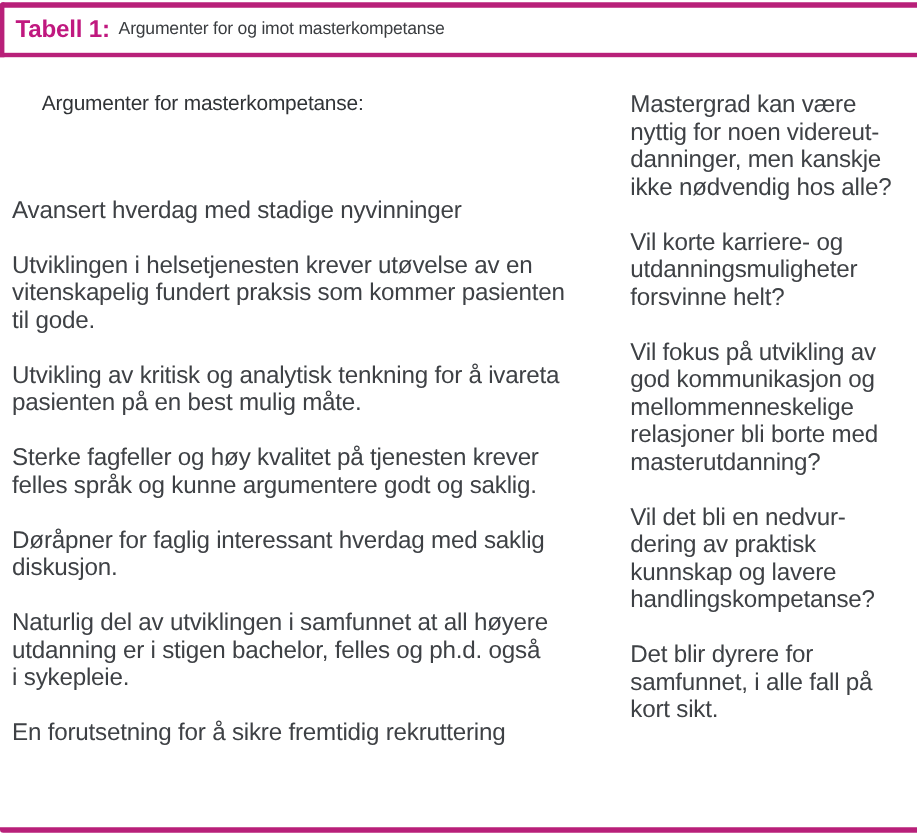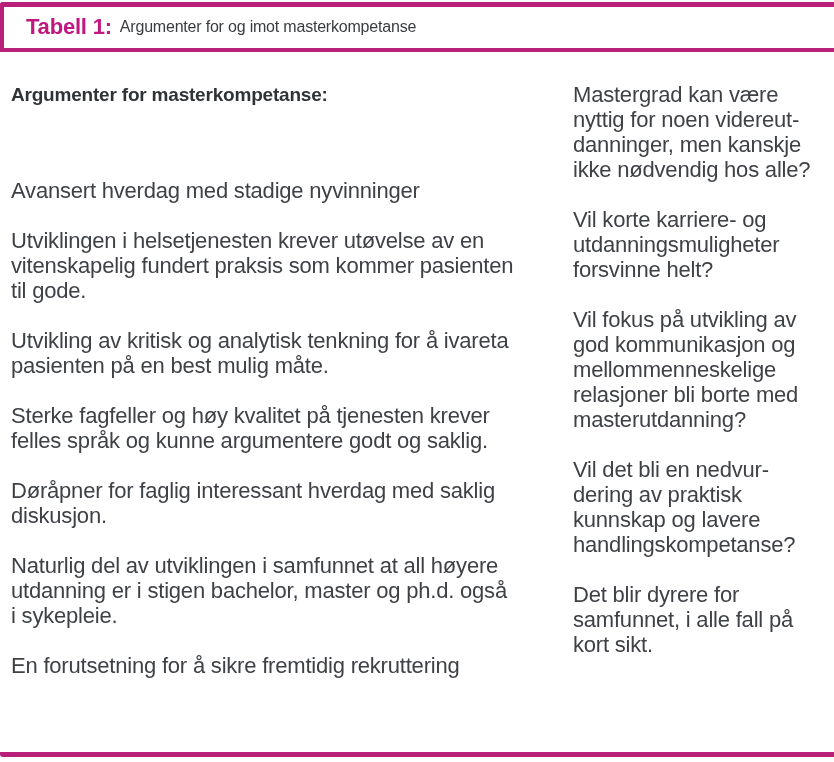--- a/index.html
+++ b/index.html
@@ -39,21 +39,21 @@
     background:var(--accent);
     border-radius:3px 0 0 0;
   }
   
   .caption{
     position:absolute;
     top:6px;left:0;right:0;
     height:41px;
     display:flex;
     align-items:center;
-    padding-left:26px;
+    padding-left:14px;
     white-space:nowrap;
   }
   .caption .label{
     color:var(--accent-text);
     font-weight:bold;
     font-size:22px;
     letter-spacing:-0.2px;
     margin-right:8px;
   }
   .caption .title{
@@ -65,26 +65,27 @@
   .tbody{
     position:absolute;
     top:52px;left:0;right:0;bottom:10px;
     display:grid;
     grid-template-columns:548px auto;
     column-gap:14px;
     padding:30px 14px 0 11px;
   }
   .col-heading{
     min-height:96px;
-    font-weight:bold;
+    font-weight:normal;
     font-size:19px;
     line-height:25px;
     letter-spacing:-0.2px;
     color:var(--heading-text);
     white-space:pre-line;
+    margin-left:27px;
   }
   .col p{
     font-size:22px;
     line-height:25px;
     letter-spacing:-0.2px;
     color:var(--body-text);
     white-space:pre-line;
     margin:0 0 25px 0;
   }
   .col p:last-child{margin-bottom:15px;}
@@ -112,21 +113,21 @@
       <p>Utviklingen i helsetjenesten krever utøvelse av en
 vitenskapelig fundert praksis som kommer pasienten
 til gode.</p>
       <p>Utvikling av kritisk og analytisk tenkning for å ivareta
 pasienten på en best mulig måte.</p>
       <p>Sterke fagfeller og høy kvalitet på tjenesten krever
 felles språk og kunne argumentere godt og saklig.</p>
       <p>Døråpner for faglig interessant hverdag med saklig
 diskusjon.</p>
       <p>Naturlig del av utviklingen i samfunnet at all høyere
-utdanning er i stigen bachelor, master og ph.d. også
+utdanning er i stigen bachelor, felles og ph.d. også
 i sykepleie.</p>
       <p>En forutsetning for å sikre fremtidig rekruttering</p>
     </div>
 
     <div class="col">
       <p>Mastergrad kan være
 nyttig for noen videreut-
 danninger, men kanskje
 ikke nødvendig hos alle?</p>
       <p>Vil korte karriere- og

